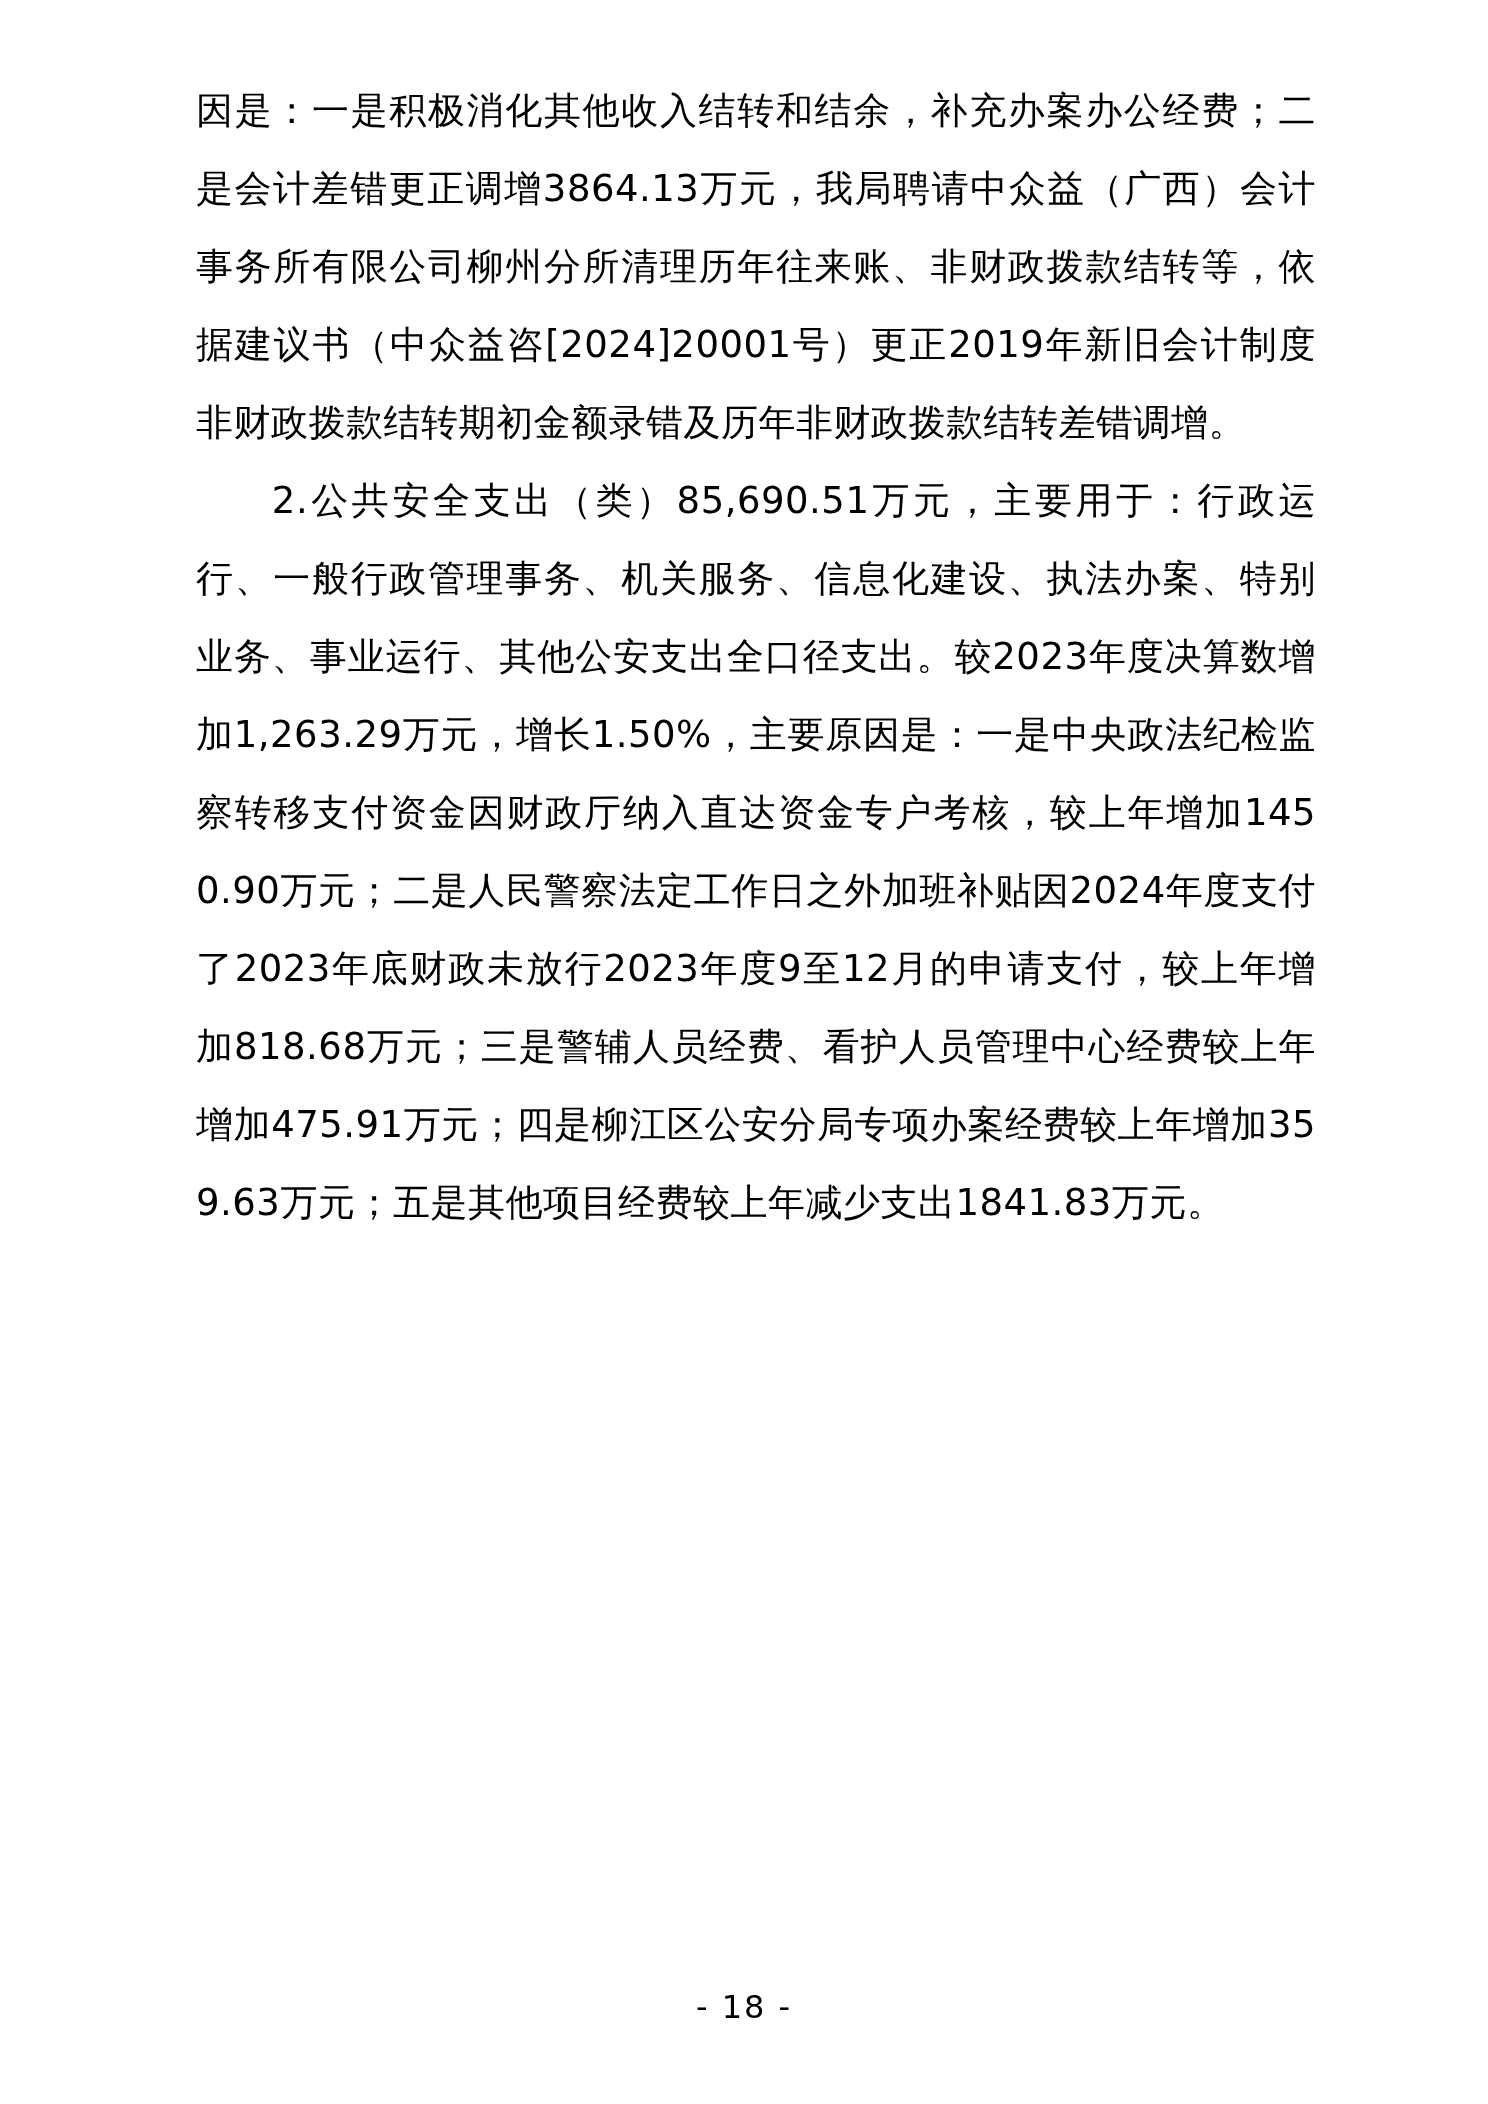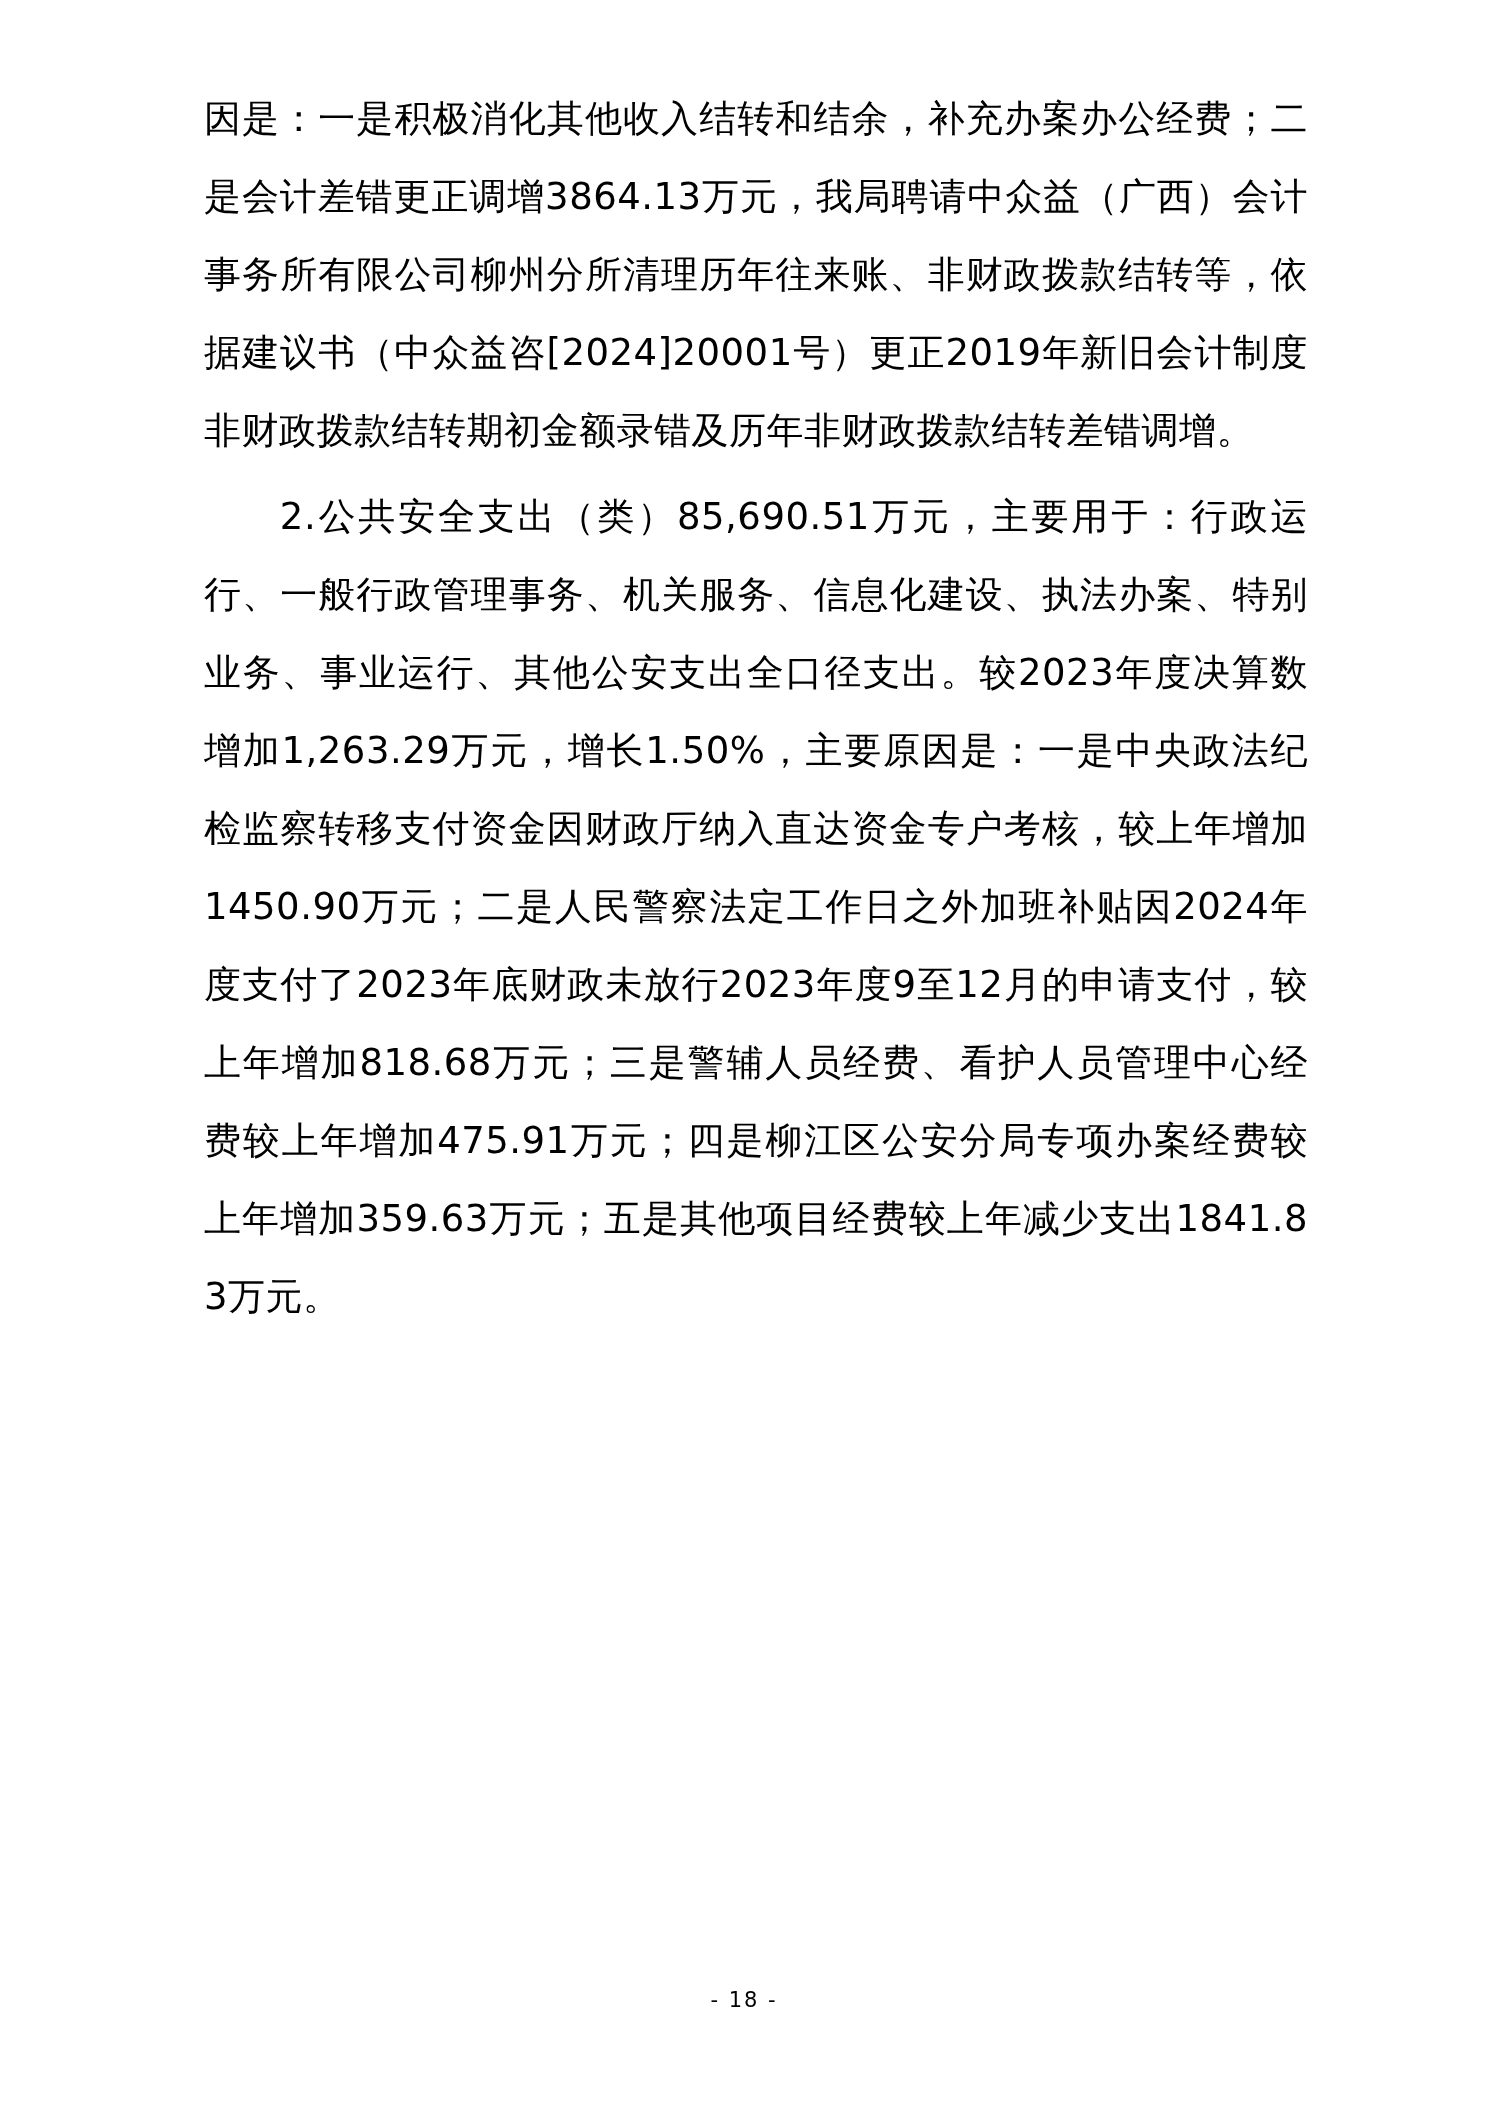--- a/index.html
+++ b/index.html
@@ -28,33 +28,33 @@
     left: 196px;
     top: 72px;
     width: 1120px;
   }
   .para {
     font-size: 37px;
     line-height: 78px;
     letter-spacing: 0.5px;
     text-align: justify;
     text-justify: inter-ideograph;
-    margin: 8px;
+    margin: 0;
     word-break: break-all;
   }
   .para.indent {
     text-indent: 2.05em;
   }
   .footer {
     position: absolute;
     left: 0;
     top: 1988px;
     width: 1488px;
     text-align: center;
-    font-size: 21px;
+    font-size: 32px;
     letter-spacing: 2px;
   }
 </style>
 </head>
 <body>
 
 <div class="page">
   <div class="content">
     <p class="para">因是：一是积极消化其他收入结转和结余，补充办案办公经费；二是会计差错更正调增3864.13万元，我局聘请中众益（广西）会计事务所有限公司柳州分所清理历年往来账、非财政拨款结转等，依据建议书（中众益咨[2024]20001号）更正2019年新旧会计制度非财政拨款结转期初金额录错及历年非财政拨款结转差错调增。</p>
     <p class="para indent">2.公共安全支出（类）85,690.51万元，主要用于：行政运行、一般行政管理事务、机关服务、信息化建设、执法办案、特别业务、事业运行、其他公安支出全口径支出。较2023年度决算数增加1,263.29万元，增长1.50%，主要原因是：一是中央政法纪检监察转移支付资金因财政厅纳入直达资金专户考核，较上年增加1450.90万元；二是人民警察法定工作日之外加班补贴因2024年度支付了2023年底财政未放行2023年度9至12月的申请支付，较上年增加818.68万元；三是警辅人员经费、看护人员管理中心经费较上年增加475.91万元；四是柳江区公安分局专项办案经费较上年增加359.63万元；五是其他项目经费较上年减少支出1841.83万元。</p>

